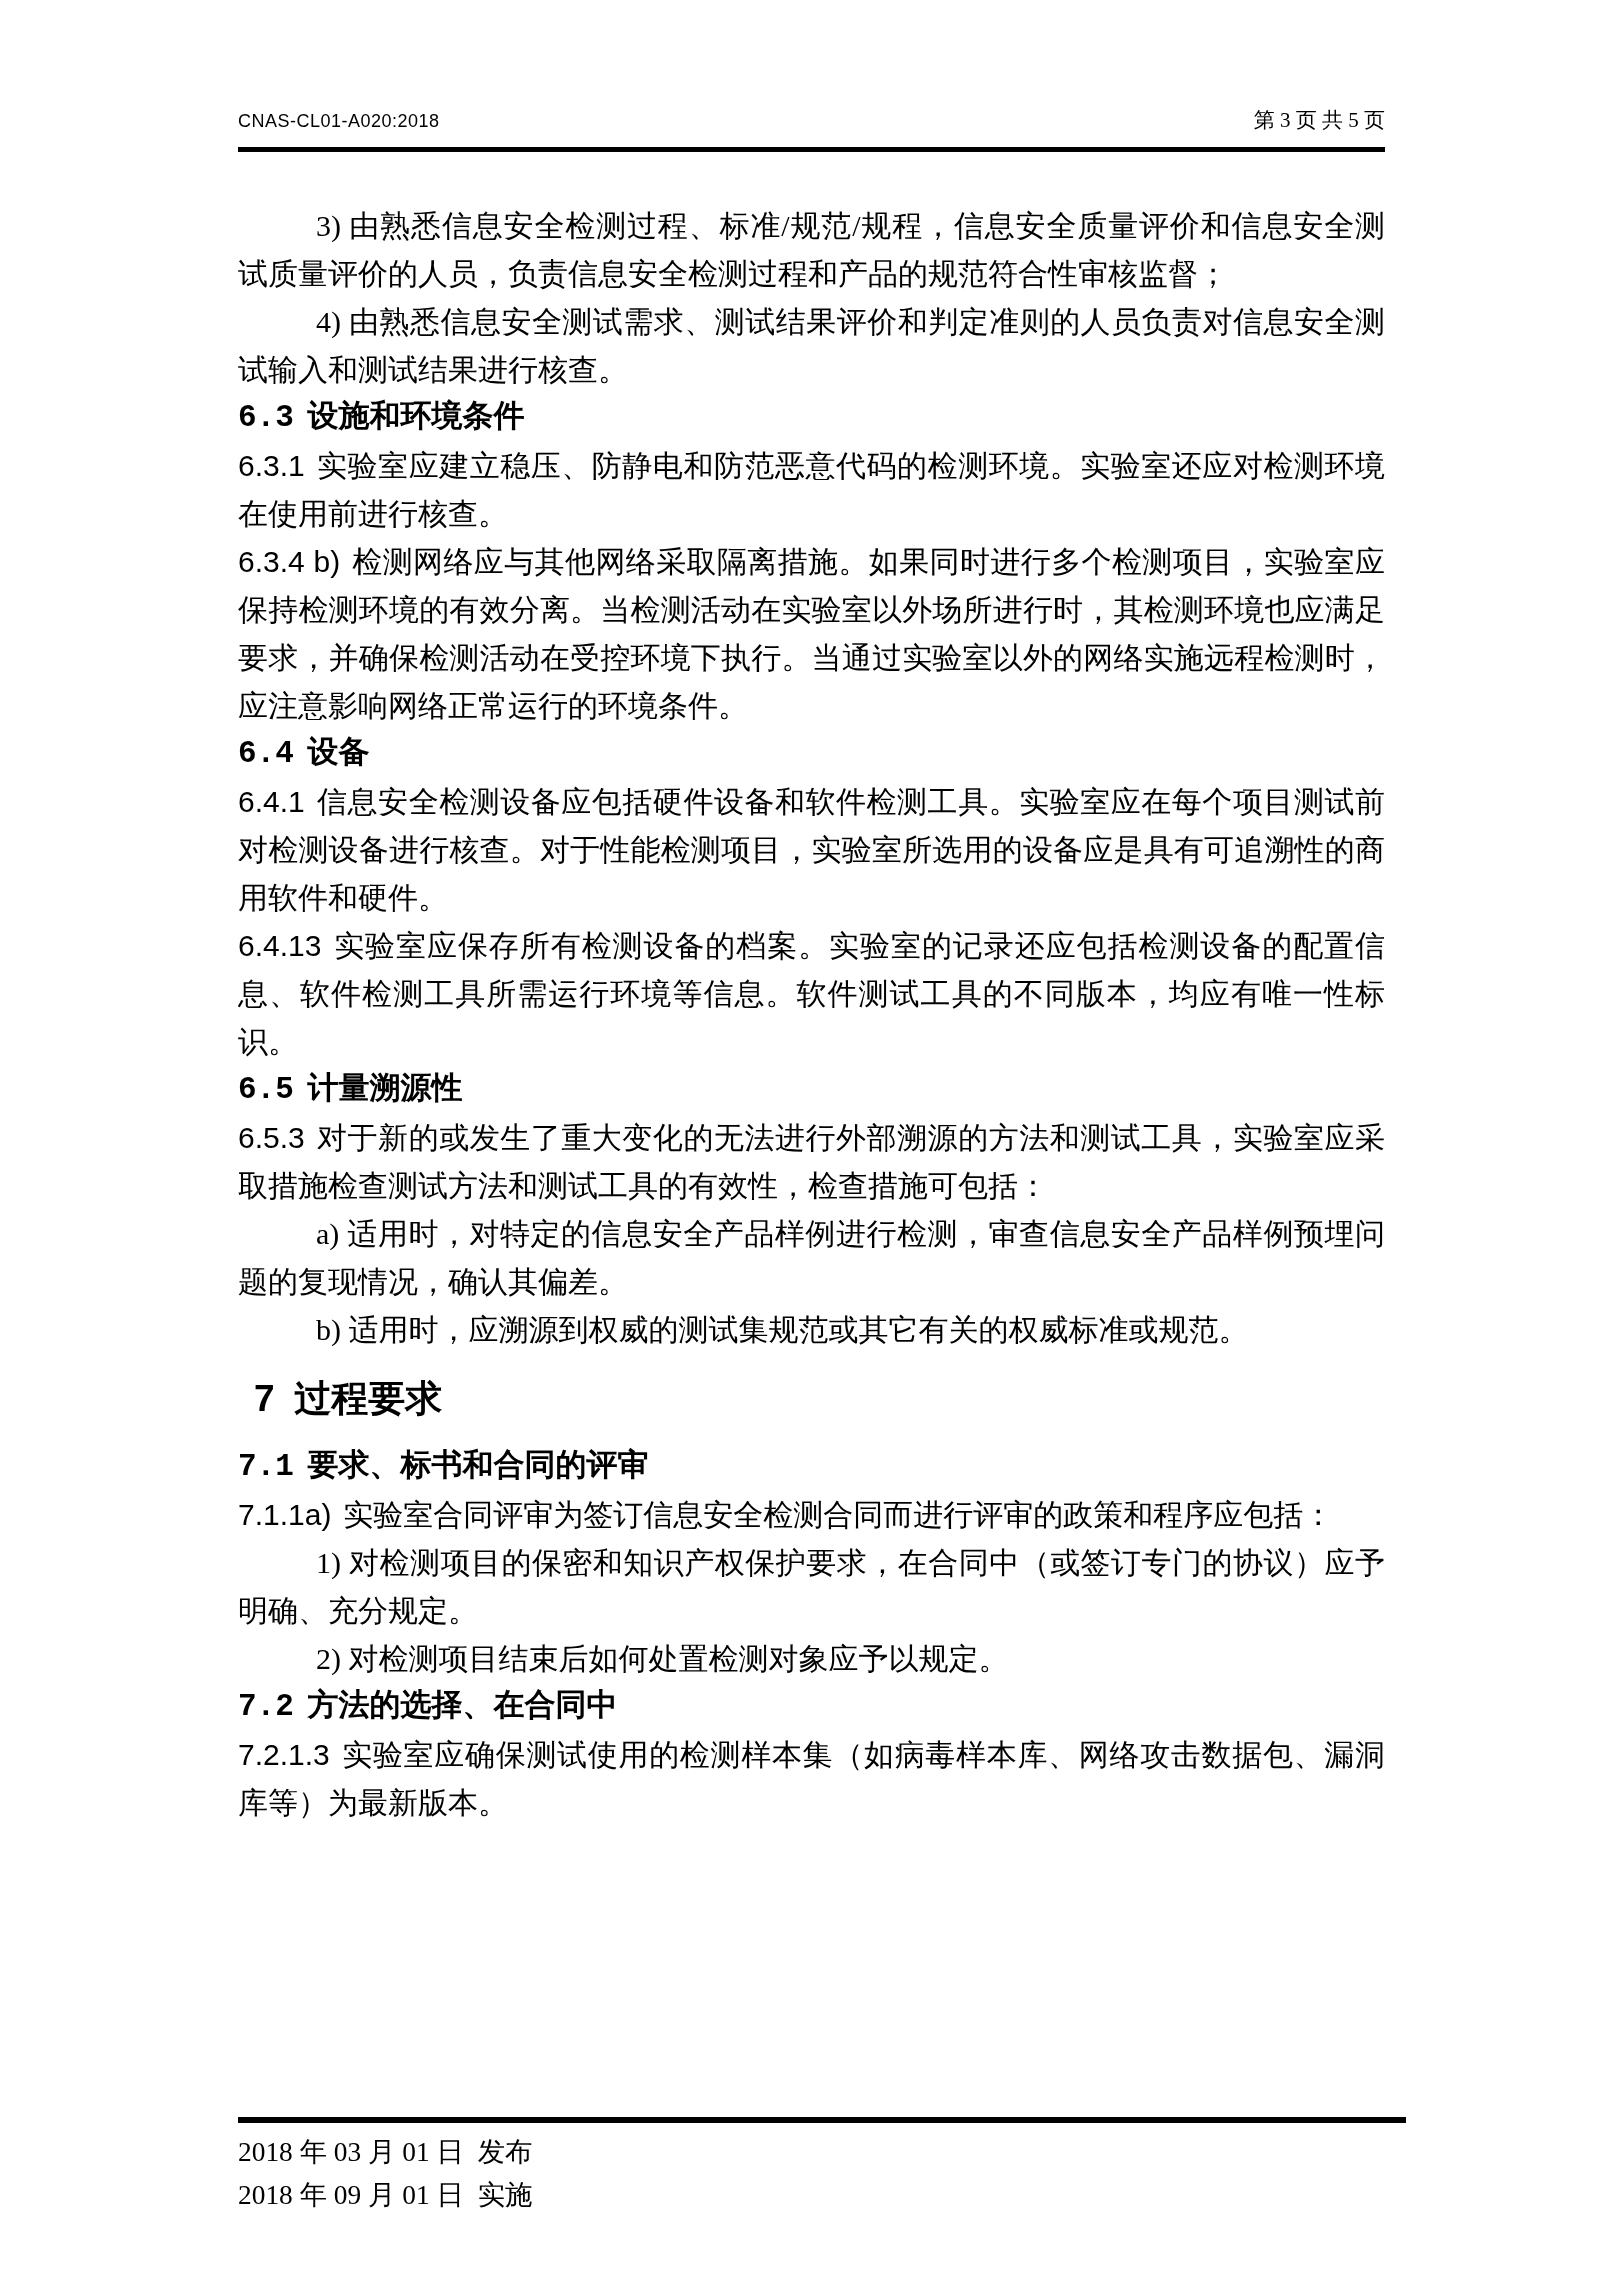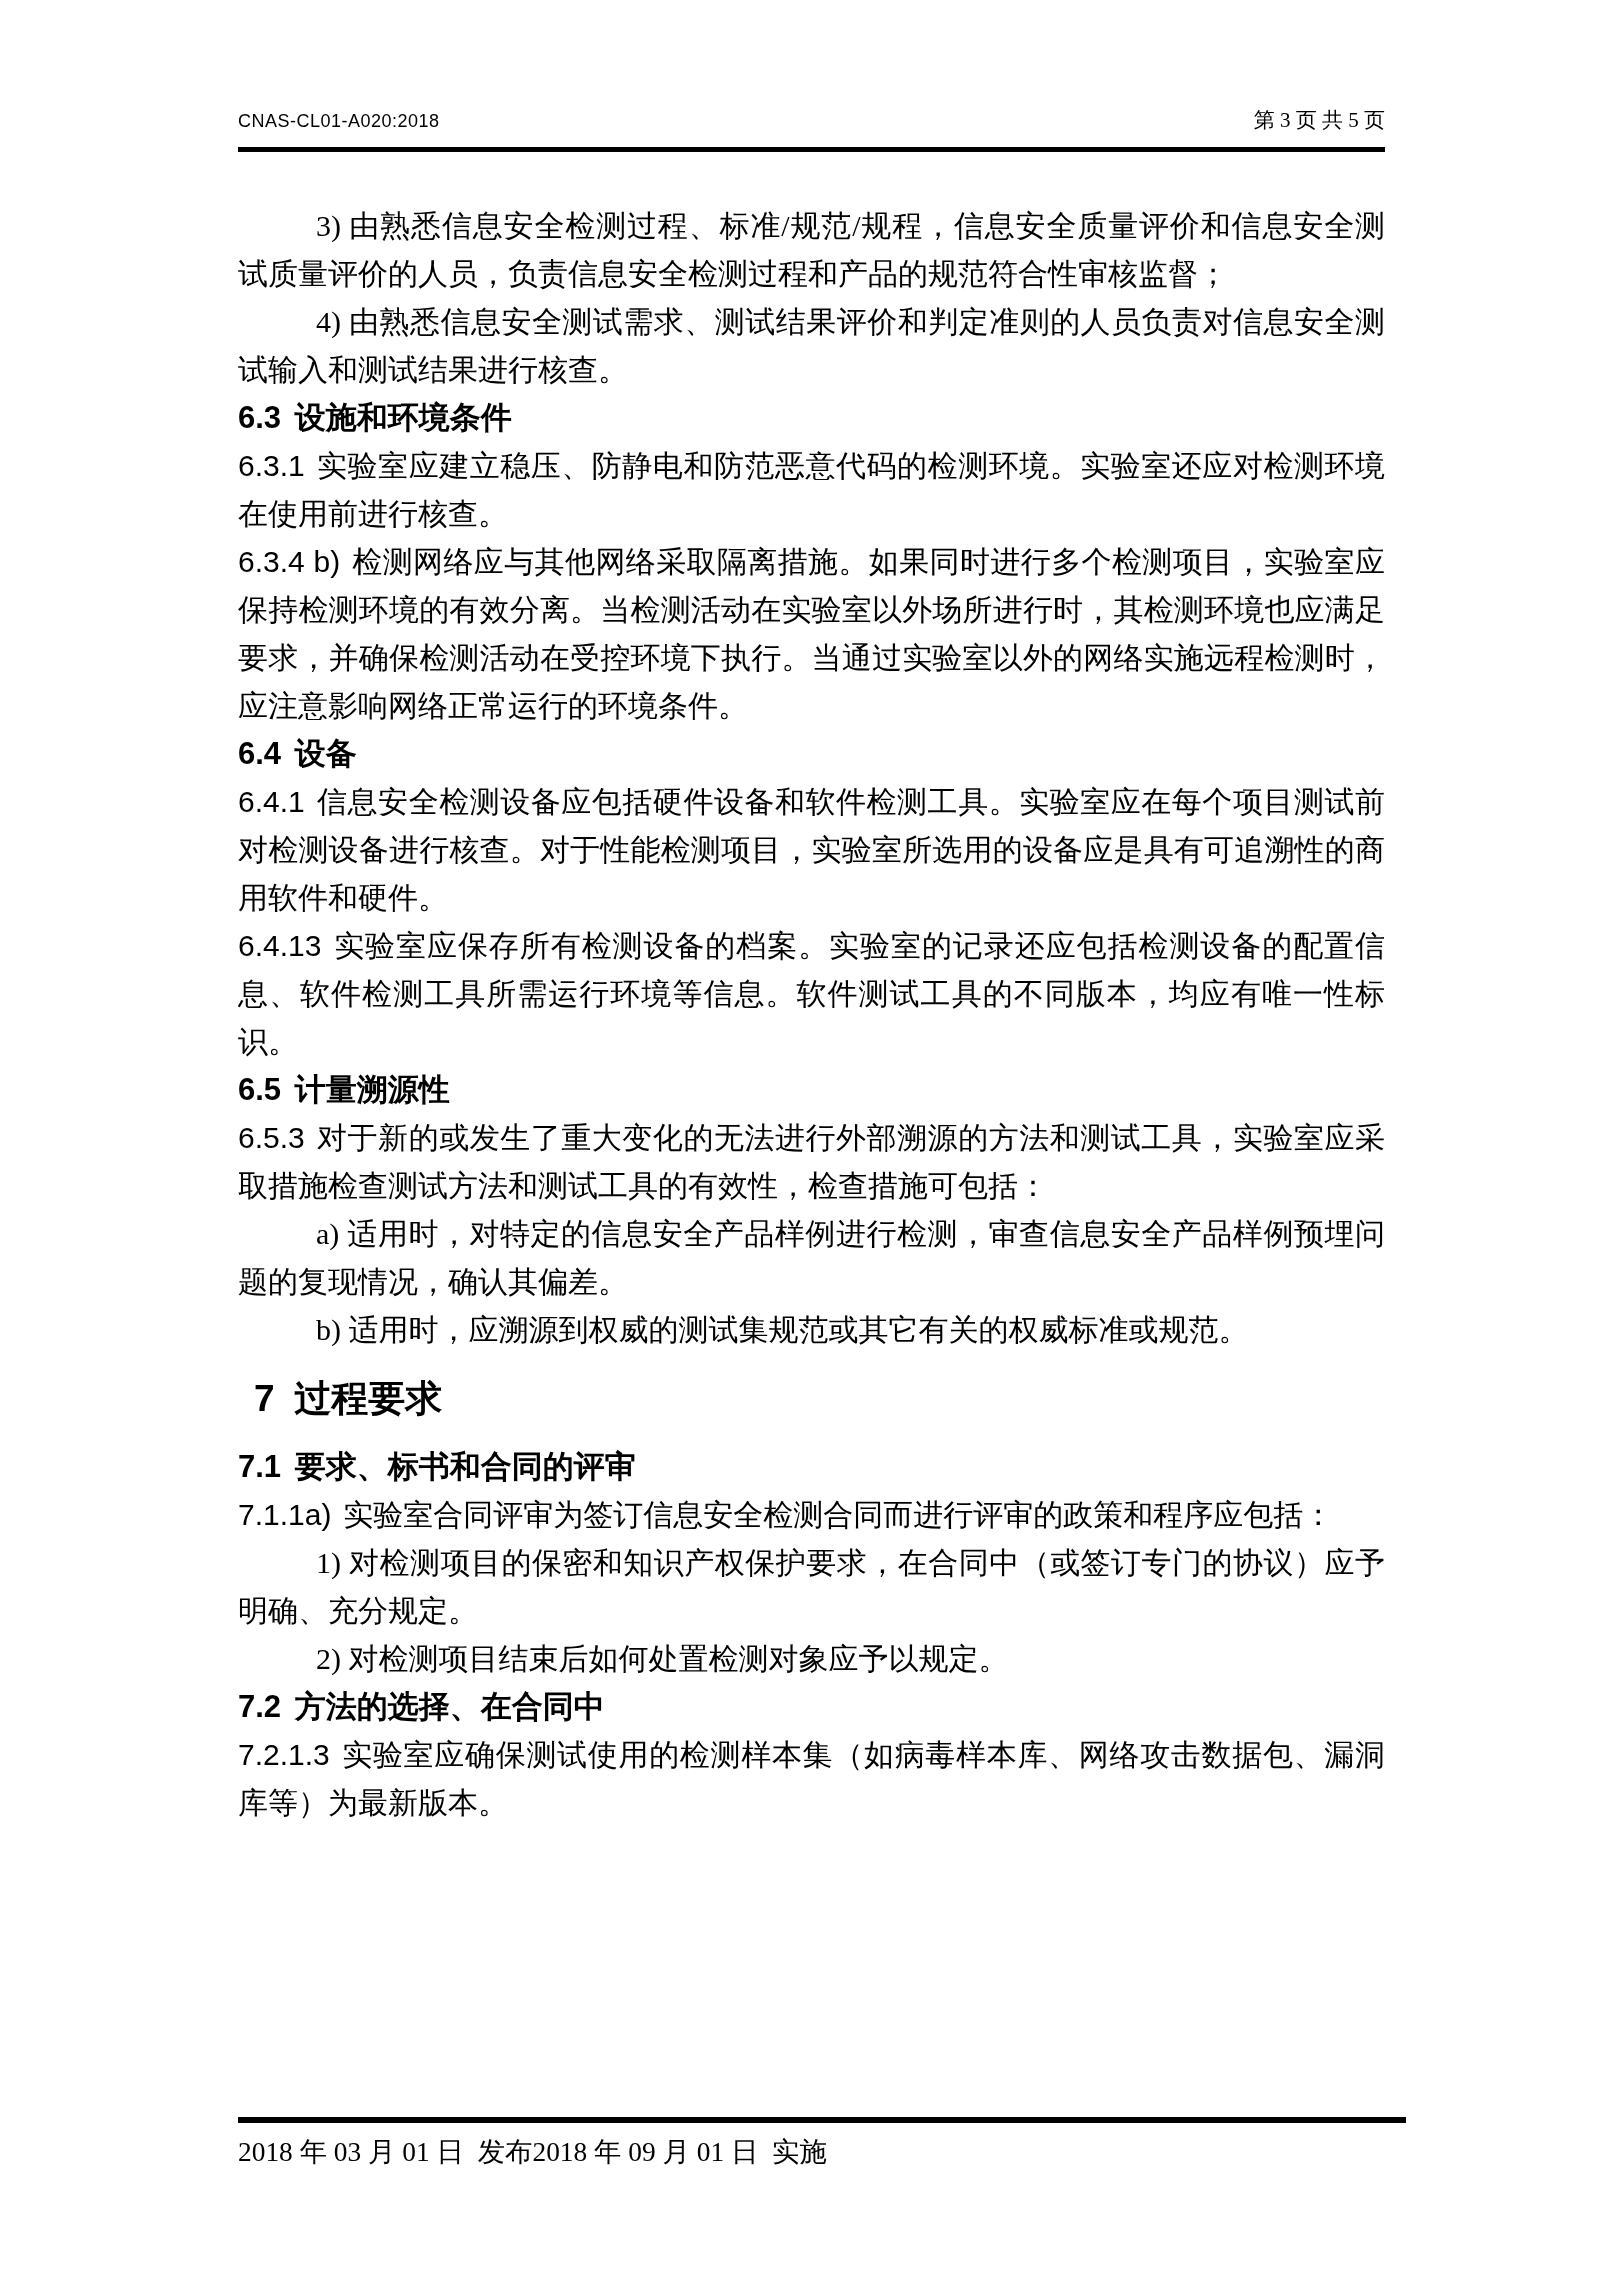--- a/index.html
+++ b/index.html
@@ -41,21 +41,21 @@
     text-align: justify;
   }
   .para { margin: 0; }
   .para.indent { text-indent: 78px; }
   .pfx {
     font-family: "Liberation Sans", sans-serif;
     font-weight: normal;
     margin-right: 11.8px;
   }
   .h2 {
-    font-family: Liberation Sans, sans-serif;
+    font-family: Liberation Mono, monospace;
     font-weight: bold;
     font-size: 31px; line-height: 48px;
     margin: 0;
   }
   .h2 .h-pfx { margin-right: 13.7px; }
   .h1 {
     font-family: "Liberation Sans", sans-serif;
     font-weight: bold;
     font-size: 37px; line-height: 57px;
     margin: 16px;
@@ -64,22 +64,22 @@
 
   
   .footer-rule {
     position: absolute;
     top: 2117px; left: 238px; width: 1168px; height: 5.9px;
     background: #000;
   }
   .footer {
     position: absolute;
     top: 2131px; left: 238px; width: 1168px;
-    display: flex; justify-content: flex-start;
-    font-size: 27.4px; line-height: 43px;
+    display: flex; justify-content: space-between;
+    font-size: 27.4px; line-height: 43px; flex-direction: column;
   }
   .footer .date { white-space: pre; }
 </style>
 </head>
 <body>
 
 <div class="page">
 
   <div class="header">
     <span class="doc-num">CNAS-CL01-A020:2018</span>

